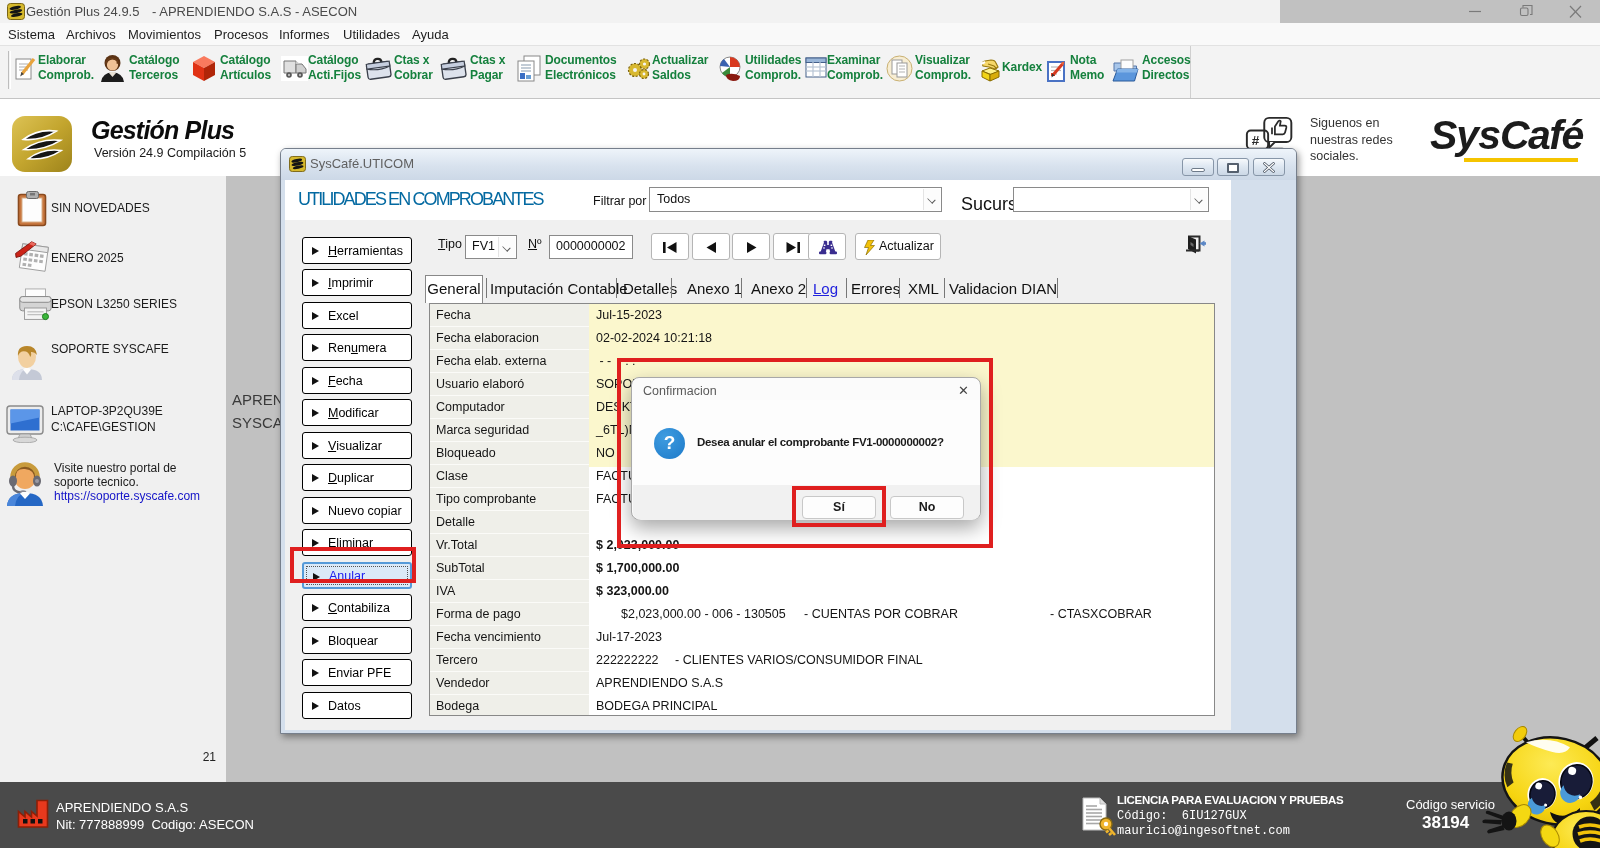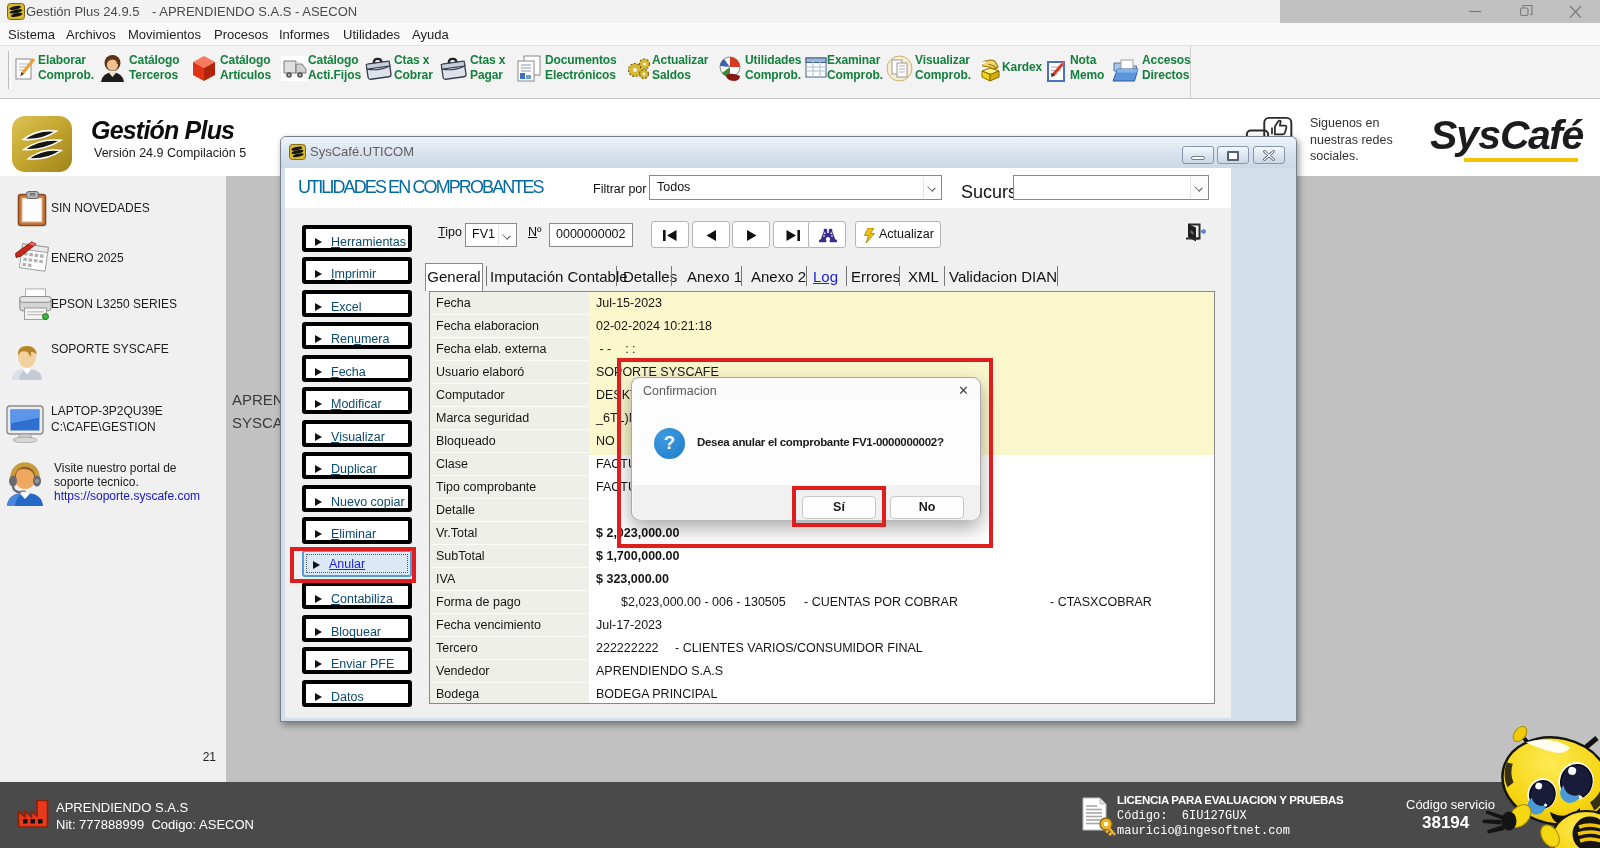--- a/index.html
+++ b/index.html
@@ -23,34 +23,34 @@
 #band .vr{position:absolute;left:94px;top:47px;font-size:12.5px;color:#1a1a1a;}
 #band .sg{position:absolute;left:1310px;top:16px;font-size:12.5px;color:#333;line-height:16.5px;}
 #syscafe{position:absolute;left:1430px;top:13px;font-size:41px;font-weight:700;font-style:italic;color:#1c1c1c;letter-spacing:-1px;}
 #scunderline{position:absolute;left:1464px;top:59px;width:114px;height:4px;background:#f5c400;}
 
 #sidebar{left:0;top:176px;width:226px;height:606px;background:#f0f0f0;font-size:12px;color:#1c1c1c;}
 #sidebar .lbl{position:absolute;left:51px;white-space:nowrap;}
 #s21{position:absolute;left:0px;top:750px;width:216px;text-align:right;font-size:12px;color:#222;}
 #mditext{left:232px;top:388px;font-size:15px;color:#3a3a3a;line-height:23px;}
 
-#win{left:280px;top:136px;width:1017px;height:586px;background:#d4dfec;border:1px solid #767f8c;border-radius:6px 6px 0 0;box-shadow:2px 3px 7px rgba(0,0,0,.4);}
+#win{left:280px;top:148px;width:1017px;height:586px;background:#d4dfec;border:1px solid #767f8c;border-radius:6px 6px 0 0;box-shadow:2px 3px 7px rgba(0,0,0,.4);}
 #wtitle{position:absolute;left:0;top:0;width:100%;height:31px;background:linear-gradient(#eef4fa,#d8e2ee 55%,#ccd8e7);border-radius:5px 5px 0 0;}
 #wtitle .wt{position:absolute;left:29px;top:7px;font-size:13px;color:#606060;}
 .wbtn{position:absolute;top:9px;width:32px;height:18px;border:1px solid #8796a8;border-radius:3px;background:linear-gradient(#f6f9fc,#dfe8f2 45%,#ccd8e6);}
 #wclient{position:absolute;left:4px;top:31px;width:946px;height:550px;background:#f0f0f0;}
 #whead{position:absolute;left:0;top:0;width:946px;height:40px;background:#fff;}
 #whead .h1{position:absolute;left:13px;top:9px;font-size:18px;color:#0369a1;letter-spacing:-1.9px;}
 #whead .h2{position:absolute;left:308px;top:14px;font-size:12.5px;color:#111;}
 #whead .h3{position:absolute;left:676px;top:14px;font-size:18px;color:#111;}
 .combo{position:absolute;background:#fff;border:1px solid #8a8a8a;font-size:12.5px;color:#111;}
 .combo .arr{position:absolute;right:1px;top:1px;bottom:1px;width:17px;background:#fcfcfc;border-left:1px solid #e4e4e4;}
 .combo .arr:after{content:"";position:absolute;left:4px;top:7px;width:6px;height:6px;border-right:1.5px solid #555;border-bottom:1.5px solid #555;transform:rotate(45deg) scale(1,.7);}
 
-.sbtn{position:absolute;left:17px;width:110px;height:27px;background:#fff;border:4px solid #000000;border-radius:3px;font-size:12.5px;color:#0c4a6e;}
+.sbtn{position:absolute;left:17px;width:110px;height:27px;background:#fff;border:1px solid #000000;border-radius:3px;font-size:12.5px;color:#000000;}
 .sbtn .tri{position:absolute;left:9px;top:8.5px;width:0;height:0;border-left:7px solid #111;border-top:4.5px solid transparent;border-bottom:4.5px solid transparent;}
 .sbtn .tx{position:absolute;left:25px;top:6px;white-space:nowrap;}
 .sbtn u{text-decoration:underline;}
 
 #crow{position:absolute;left:0;top:53px;width:946px;height:30px;font-size:12.5px;color:#111;}
 .navb{position:absolute;top:0px;width:38px;height:27px;background:#fff;border:1px solid #b5b5b5;border-radius:3px;}
 
 #tabs{position:absolute;left:140px;top:95px;width:800px;height:27px;font-size:15px;color:#111;}
 .tab{position:absolute;top:4px;height:23px;line-height:20px;white-space:nowrap;}
 .tsep{position:absolute;top:3px;width:1px;height:20px;background:#777;}

